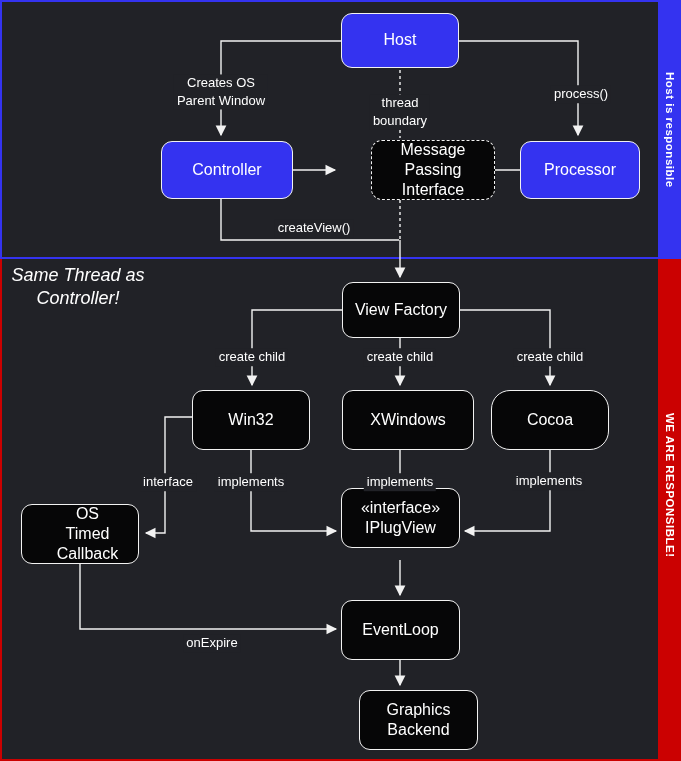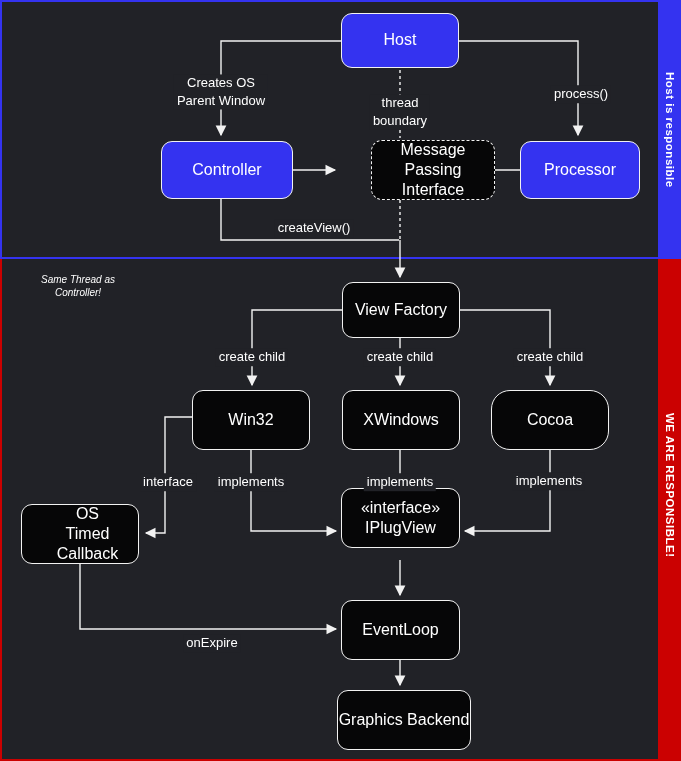--- a/index.html
+++ b/index.html
@@ -39,21 +39,21 @@
   }
   .node.blue{background:var(--blue);}
   .node.dashed{border-style:dashed;}
   .elabel{
     position:absolute;transform:translate(-50%,-50%);
     font-size:13px;line-height:1.35;text-align:center;white-space:pre-line;
     background:var(--bg);padding:0 3px;
   }
   .note{
     position:absolute;transform:translate(-50%,-50%);
-    font-size:10px;font-style:italic;line-height:1.25;text-align:center;white-space:pre-line;
+    font-size:18px;font-style:italic;line-height:1.25;text-align:center;white-space:pre-line;
   }
 </style>
 </head>
 <body>
 
 <div class="section host"></div>
 <div class="section plugin"></div>
 
 <svg class="edges" width="681" height="761" viewBox="0 0 681 761">
   <defs>
@@ -84,29 +84,29 @@
 </svg>
 
 <div class="node blue" style="left:341px;top:13px;width:118px;height:55px;">Host</div>
 <div class="node blue" style="left:161px;top:141px;width:132px;height:58px;">Controller</div>
 <div class="node dashed" style="left:340px;top:140px;width:124px;height:60px;margin-left:31px;">Message
 Passing
 Interface</div>
 <div class="node blue" style="left:520px;top:141px;width:120px;height:58px;">Processor</div>
 <div class="node" style="left:342px;top:282px;width:118px;height:56px;">View Factory</div>
 <div class="node" style="left:192px;top:390px;width:118px;height:60px;">Win32</div>
-<div class="node" style="left:342px;top:390px;width:118px;height:60px;">XWindows</div>
+<div class="node" style="left:342px;top:390px;width:132px;height:60px;">XWindows</div>
 <div class="node" style="left:491px;top:390px;width:118px;height:60px;border-radius:19px;">Cocoa</div>
 <div class="node" style="left:341px;top:488px;width:119px;height:60px;">«interface»
 IPlugView</div>
 <div class="node" style="left:21px;top:504px;width:118px;height:60px;padding-left:15px;">OS
 Timed
 Callback</div>
 <div class="node" style="left:341px;top:600px;width:119px;height:60px;">EventLoop</div>
-<div class="node" style="left:337px;top:690px;width:134px;height:60px;">Graphics Backend</div>
+<div class="node" style="left:359px;top:690px;width:119px;height:60px;">Graphics Backend</div>
 
 <div class="elabel" style="left:221px;top:92px;">Creates OS
 Parent Window</div>
 <div class="elabel" style="left:400px;top:112px;">thread
 boundary</div>
 <div class="elabel" style="left:581px;top:94px;">process()</div>
 <div class="elabel" style="left:314px;top:228px;">createView()</div>
 <div class="elabel" style="left:252px;top:357px;">create child</div>
 <div class="elabel" style="left:400px;top:357px;">create child</div>
 <div class="elabel" style="left:550px;top:357px;">create child</div>

